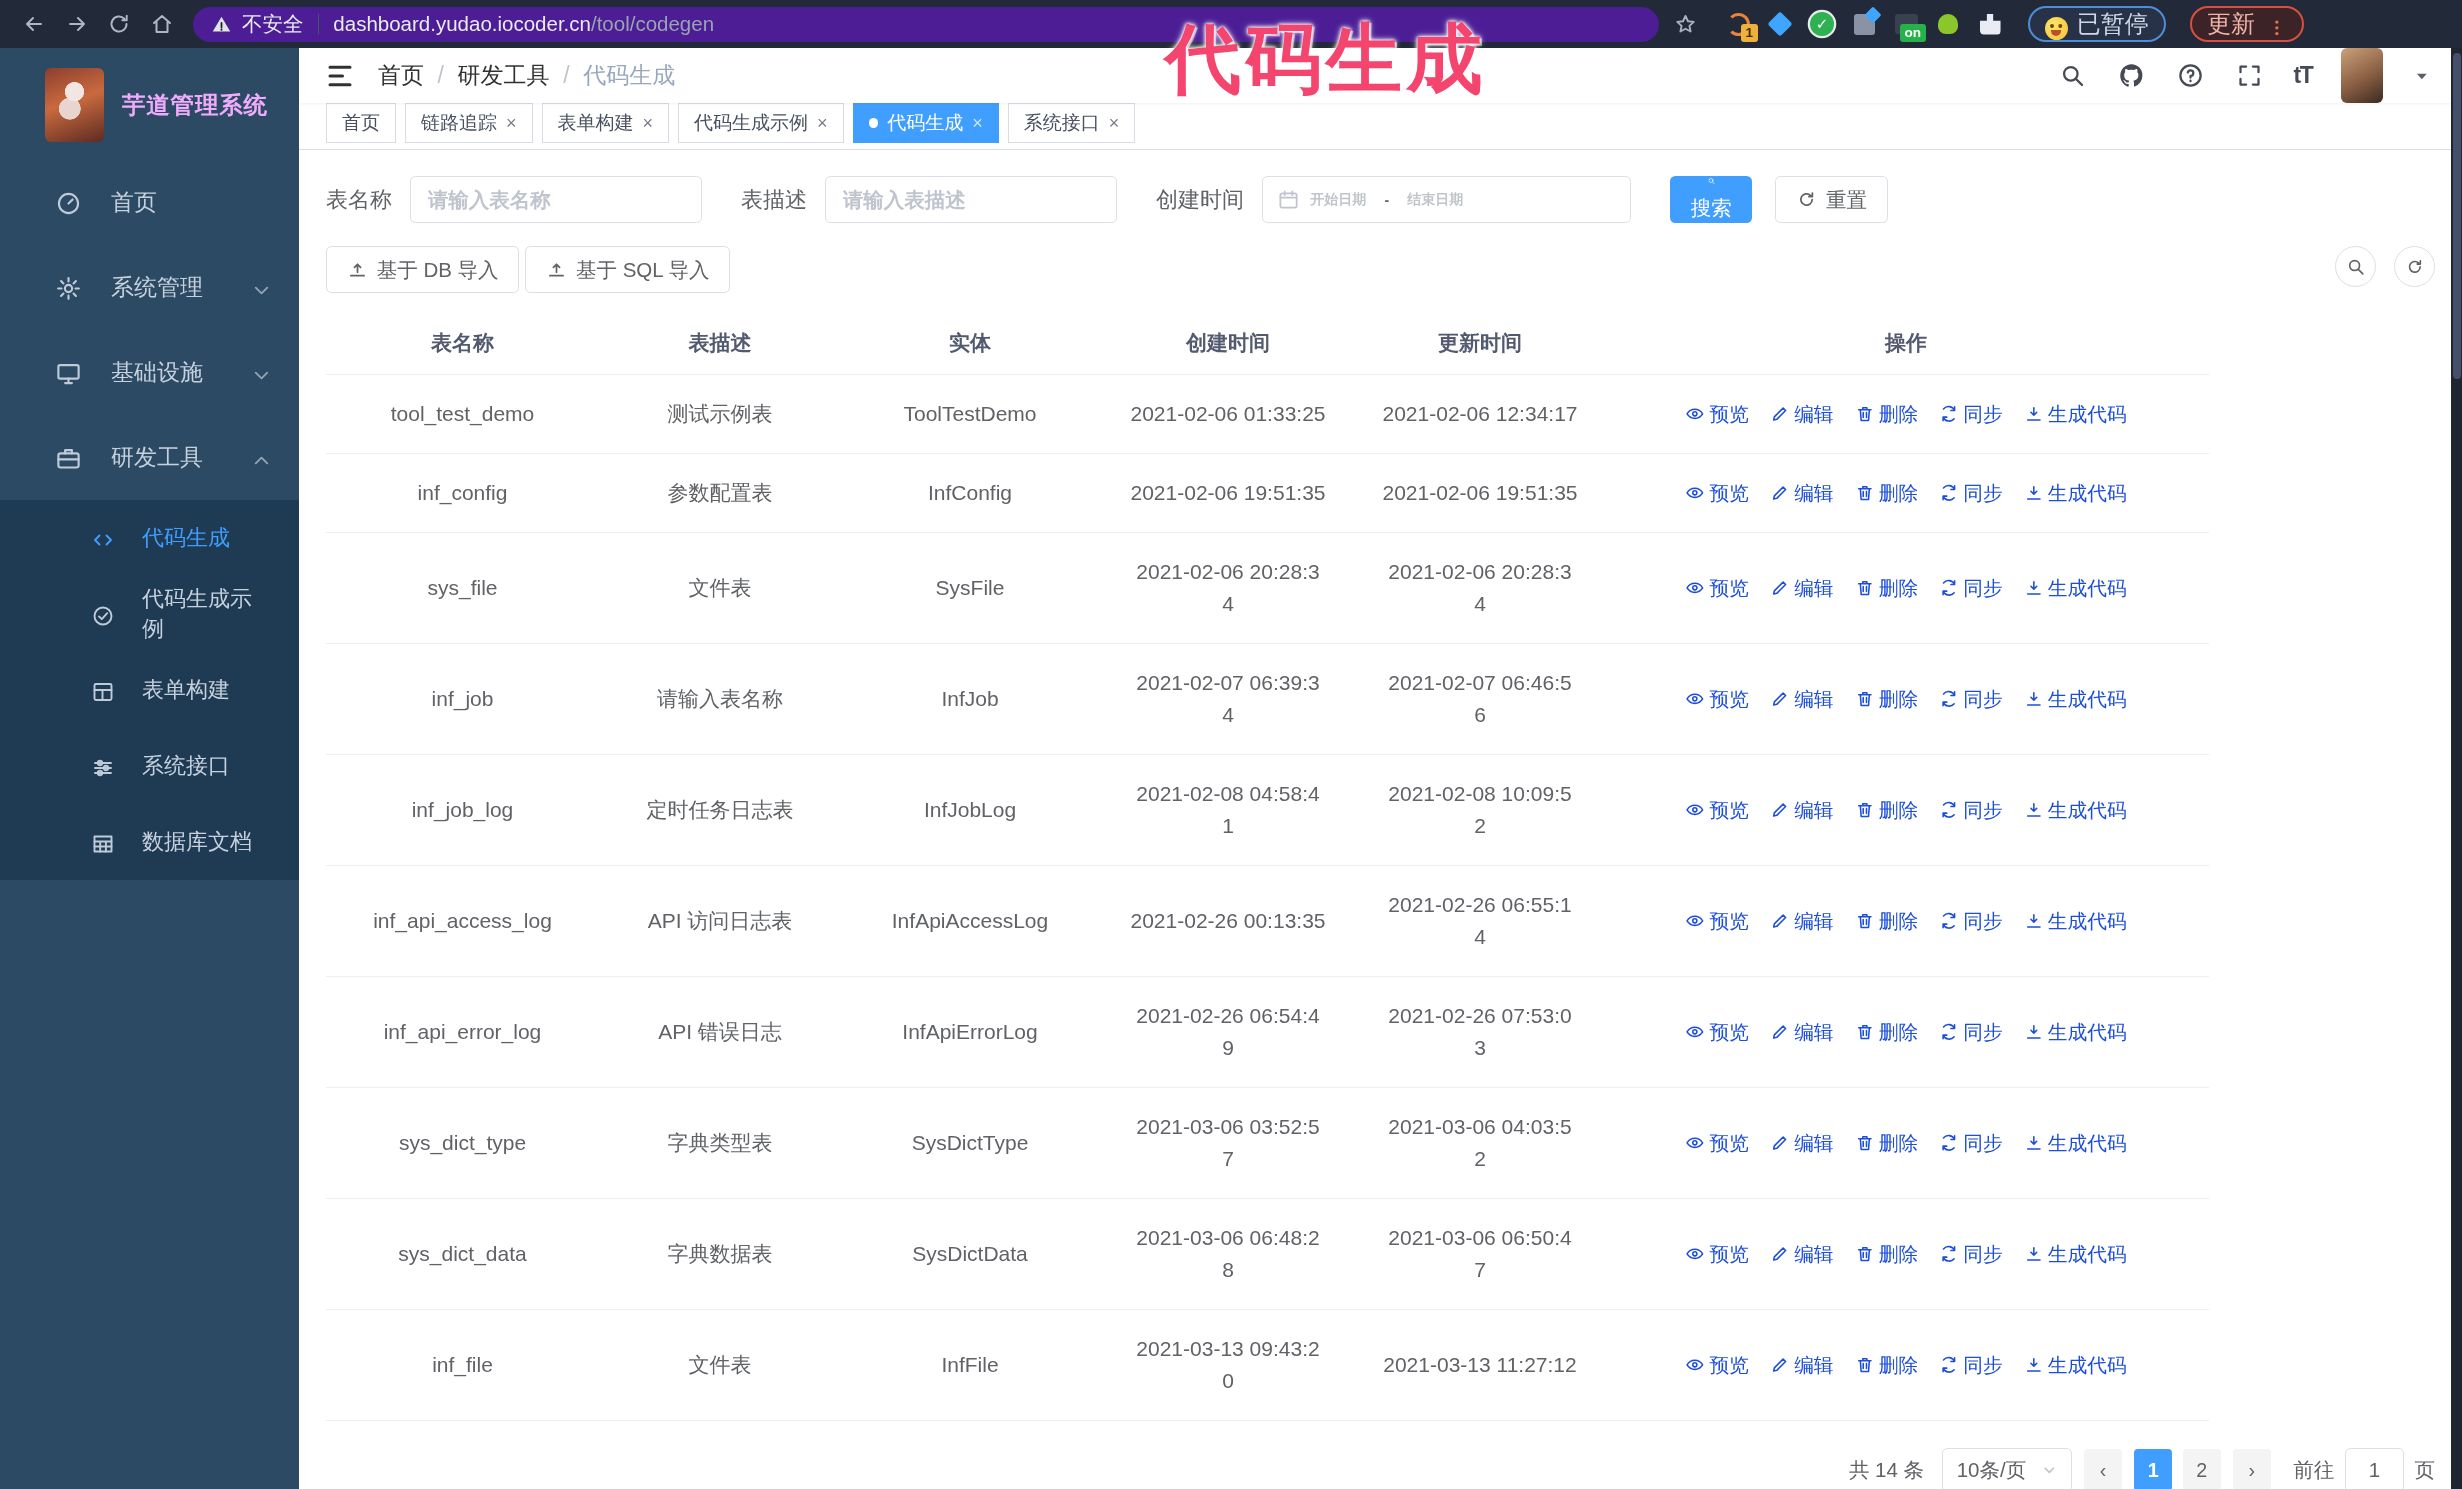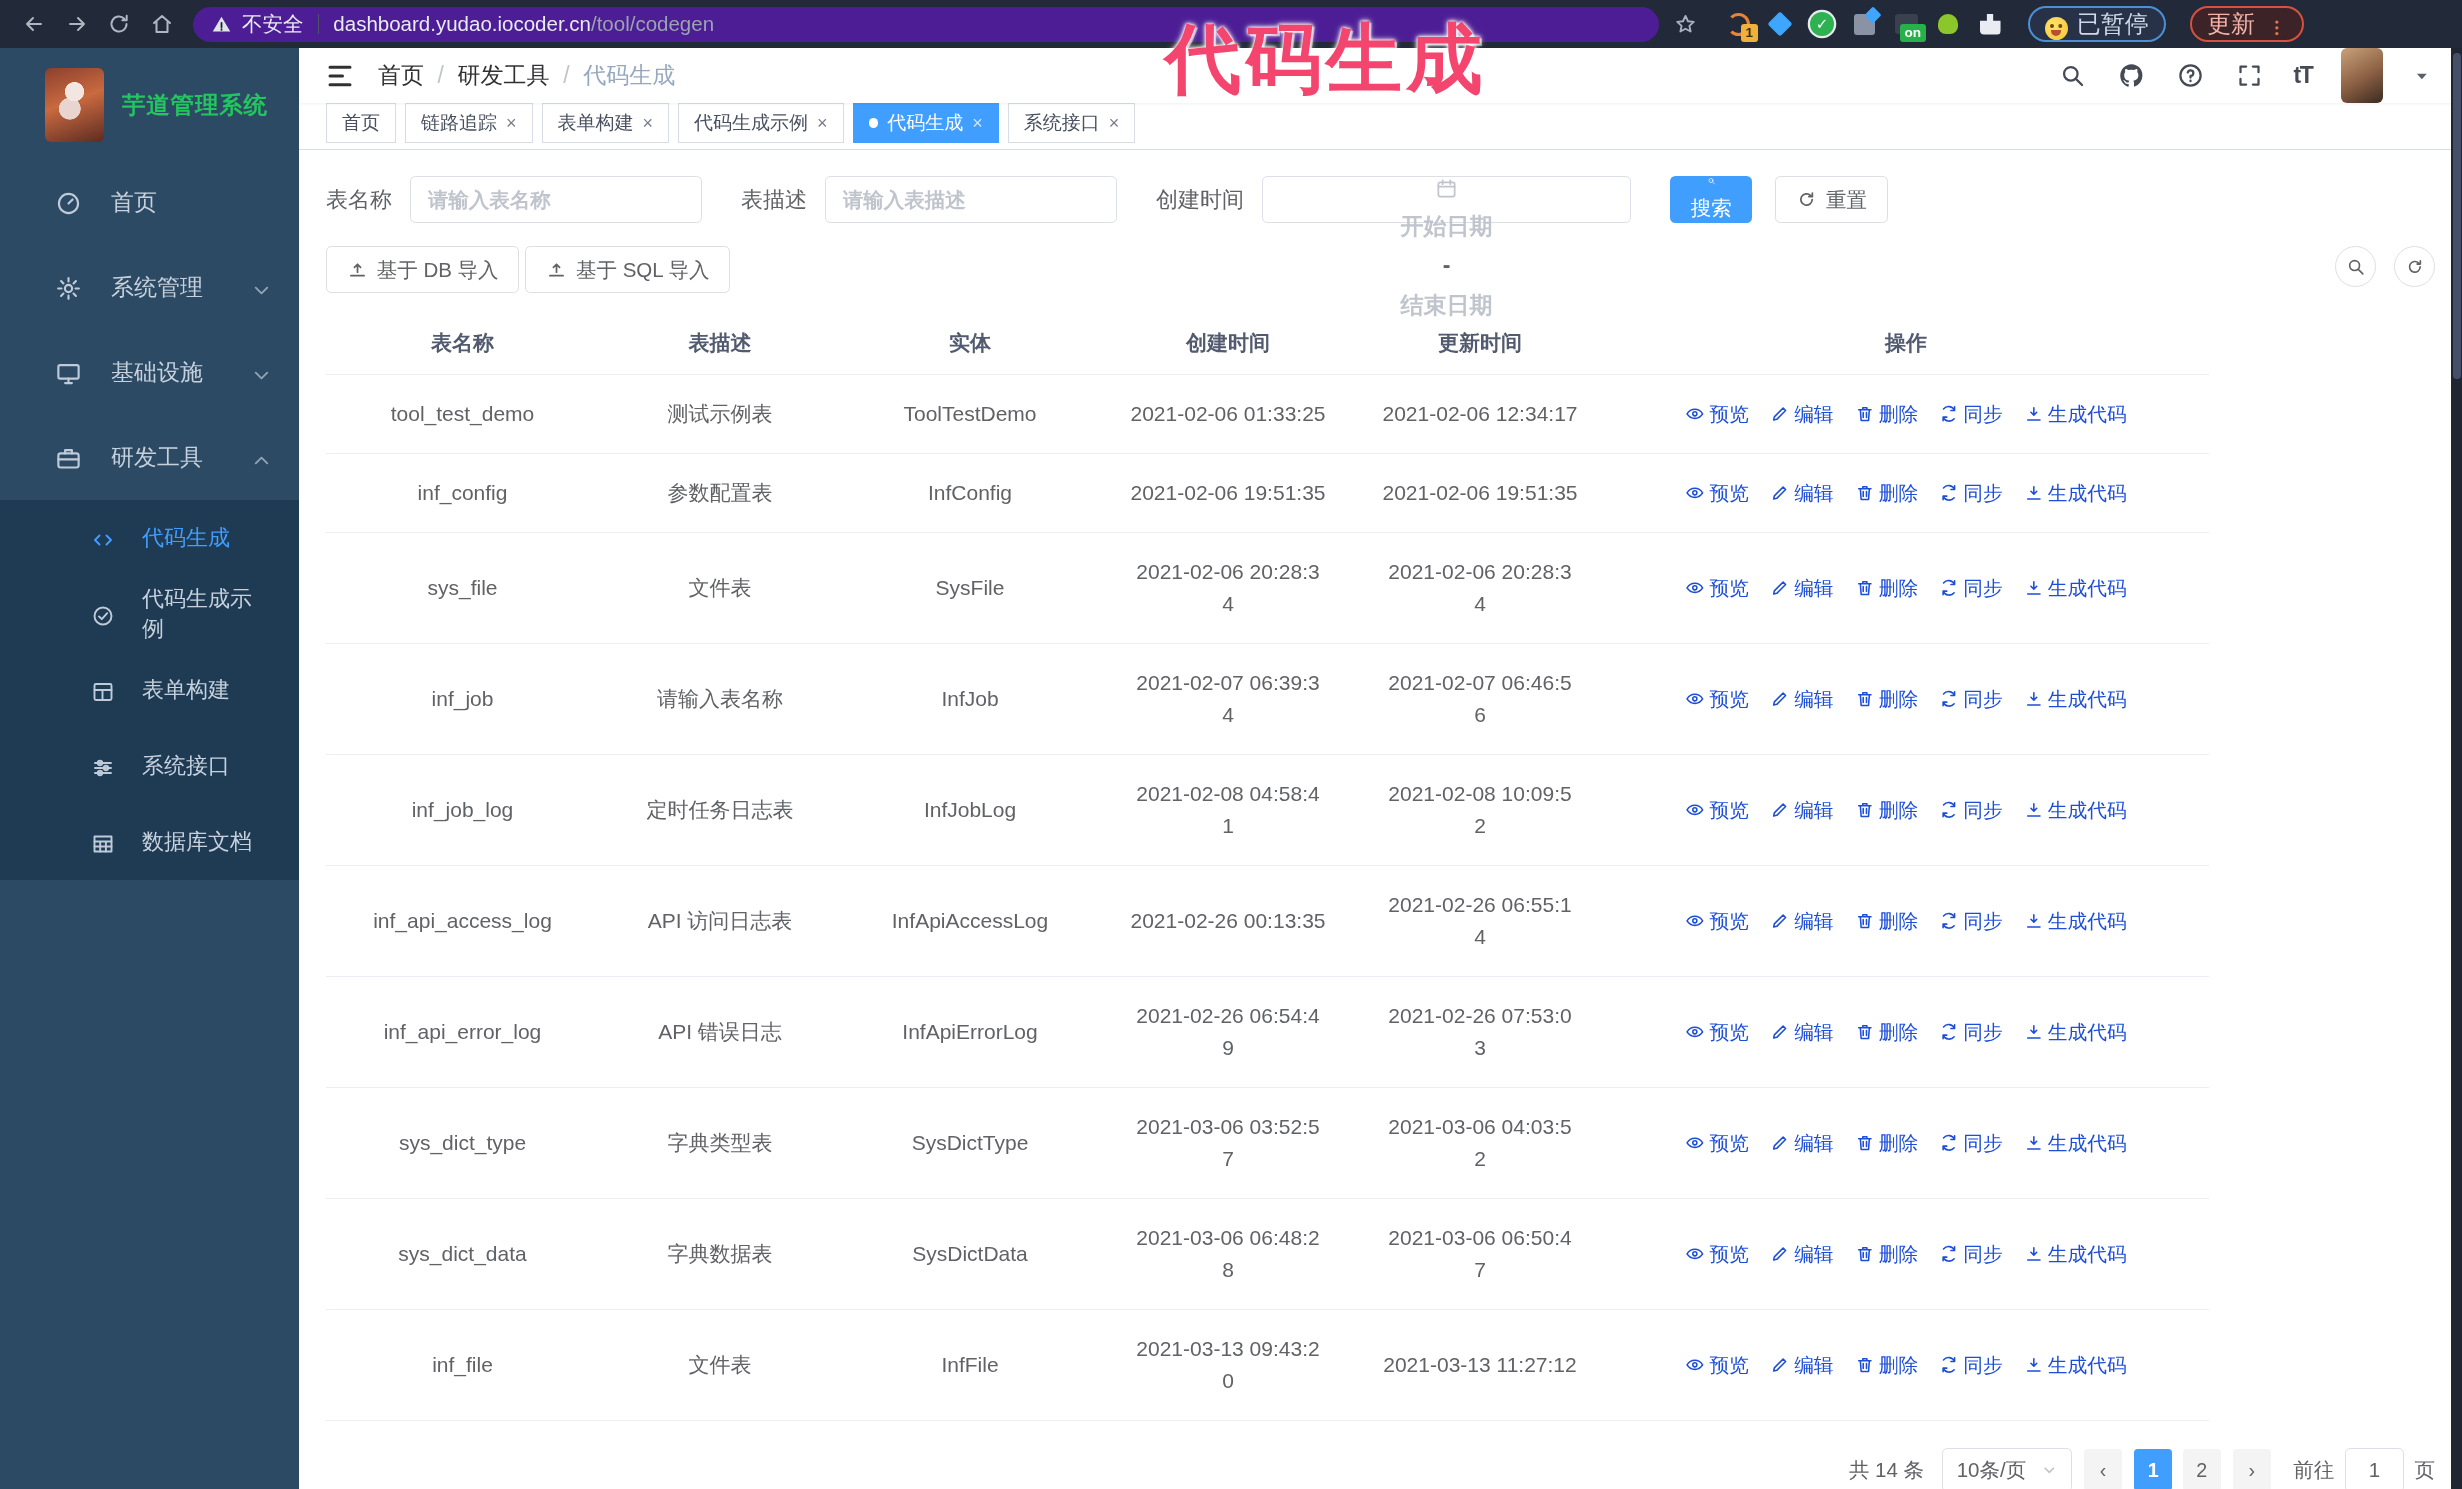--- a/index.html
+++ b/index.html
@@ -53,21 +53,21 @@
 
   
   .app { display:flex; height:1441px; }
   .sidebar { width:299px; background:#2c4a64; flex-shrink:0; color:#c6d1dd; }
   .logo-row { display:flex; align-items:center; padding:19.7px 0 18px 45px; gap:18px; }
   .logo-img { width:59px; height:74px; border-radius:6px; flex-shrink:0;
     background:
       radial-gradient(circle at 50% 32%, #f3e6e2 0 16%, transparent 17%),
       radial-gradient(circle at 42% 55%, #e8d5cf 0 20%, transparent 21%),
       linear-gradient(160deg,#8c3f2e 0%, #c96a3f 45%, #5d2b22 100%); }
-  .app-title { color:#22c55e; font-size:23.5px; font-weight:700; letter-spacing:0.8px; }
+  .app-title { color:#f0abfc; font-size:23.5px; font-weight:700; letter-spacing:0.8px; }
   .menu-item { height:85px; display:flex; align-items:center; padding:0 26px 0 55px; font-size:23px; cursor:pointer; }
   .menu-item .mi-ic { width:27px; height:27px; margin-right:29px; color:#bfcbd9; flex-shrink:0; }
   .menu-item .chev { margin-left:auto; width:23px; height:23px; color:#93a4b5; }
   .submenu { background:#1f3b54; }
   .submenu .menu-item { height:76px; padding-left:91px; font-size:22px; }
   .submenu .menu-item .mi-ic { width:24px; height:24px; margin-right:27px; }
   .menu-item.active { color:#409eff; }
   .menu-item.active .mi-ic { color:#409eff; }
 
   .main { flex:1; display:flex; flex-direction:column; background:#fff; min-width:0; }
@@ -101,21 +101,21 @@
   
   .content { flex:1; padding:26px 27px 0 27px; position:relative; }
   .filter-row { display:flex; align-items:center; }
   .f-label { font-size:22px; color:#606266; margin-right:18px; white-space:nowrap; }
   .inp { width:292px; height:47px; border:1.5px solid #dcdfe6; border-radius:5.3px; background:#fff;
     font-size:20.5px; color:#606266; padding:0 16.7px; outline:none;
     font-family:"Liberation Sans","DejaVu Sans",sans-serif; }
   .inp::placeholder { color:#c0c4cc; }
   .gap-lg { margin-right:39px;font-weight:bold; }
   .date-box { width:369px; height:47px; border:1.5px solid #dcdfe6; border-radius:5.3px; display:flex;
-    align-items:center; padding:0 13.6px; gap:10.6px; color:#c0c4cc; font-size:23px;flex-direction:column; }
+    align-items:center; padding:0 13.6px; gap:10.6px; color:#c0c4cc; font-size:14px; }
   .date-box .cal { width:23px; height:23px; color:#c0c4cc; flex-shrink:0; }
   .date-box .d-sep { color:#606266; margin:0 7.6px; }
   .btn { height:47px; border-radius:5.3px; display:inline-flex; align-items:center; gap:9px;
     font-size:20.5px; padding:0 19.7px; cursor:pointer; border:1.5px solid transparent; white-space:nowrap; }
   .btn svg { width:21px; height:21px; }
   .btn-primary { background:#409eff; color:#fff;flex-direction:column; }
   .btn-plain { background:#fff; border-color:#dcdfe6; color:#606266; }
   .toolbar-row { display:flex; align-items:flex-start; margin-top:23px; gap:6px; }
   .tool-circles { margin-left:auto; display:flex; gap:18px; }
   .circle-btn { width:41px; height:41px; border-radius:50%; border:1.5px solid #dcdfe6; background:#fff;

